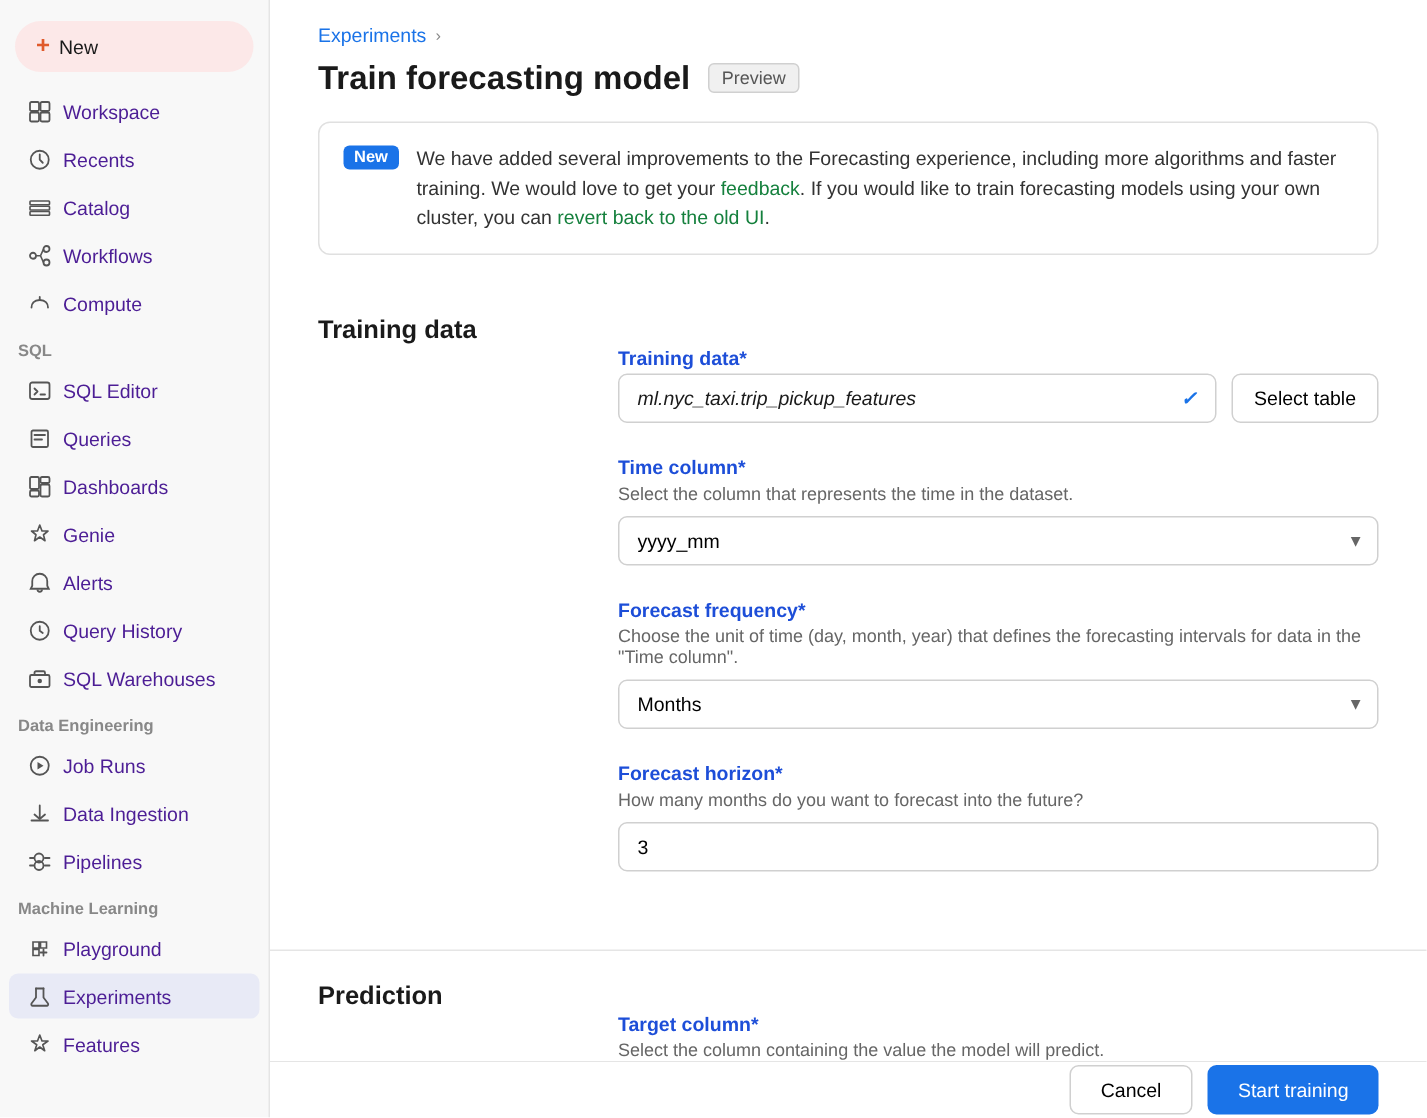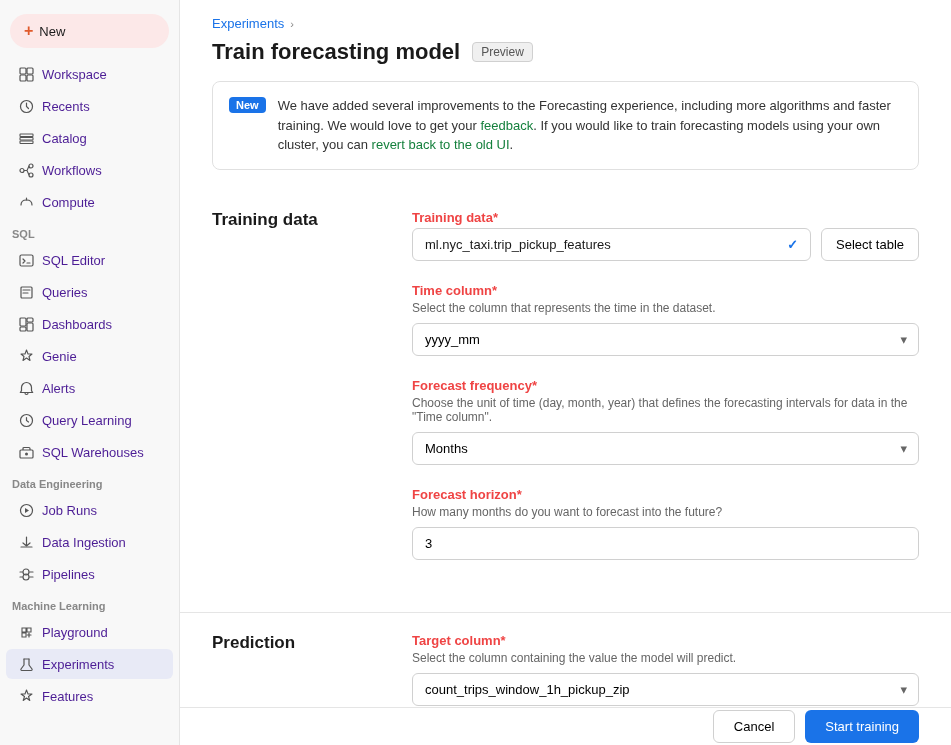--- a/index.html
+++ b/index.html
@@ -32,25 +32,25 @@
     .info-banner { margin: 0 32px 20px 32px; border: 1px solid #e0e0e0; border-radius: 8px; padding: 14px 16px; display: flex; gap: 12px; align-items: flex-start; }
     .info-new-badge { background: #1a73e8; color: #fff; font-size: 11px; font-weight: 600; border-radius: 4px; padding: 2px 7px; flex-shrink: 0; margin-top: 1px; }
     .info-text { font-size: 13px; color: #333; line-height: 1.5; }
     .info-link { color: #15803d; cursor: pointer; text-decoration: none; }
 
     
     .form-section { padding: 0 32px 30px 32px; border-bottom: 1px solid #e5e5e5; display: flex; gap: 40px; }
     .form-section-title { font-size: 17px; font-weight: 600; color: #1a1a1a; min-width: 160px; padding-top: 20px; }
     .form-fields { flex: 1; padding-top: 20px; }
     .form-group { margin-bottom: 22px; }
-    .form-label { font-size: 13px; font-weight: 600; color: #ef4444; margin-bottom: 3px; }
+    .form-label { font-size: 13px; font-weight: 600; color: #1d4ed8; margin-bottom: 3px; margin-top: 21px; }
     .form-desc { font-size: 12px; color: #666; margin-bottom: 8px; }
 
     .table-input-row { display: flex; gap: 10px; align-items: center; }
-    .table-input { flex: 1; border: 1px solid #d0d0d0; border-radius: 6px; padding: 8px 12px; font-size: 13px; background: #fff; display: flex; align-items: flex-end; justify-content: space-between; }
+    .table-input { flex: 1; border: 1px solid #d0d0d0; border-radius: 6px; padding: 8px 12px; font-size: 13px; background: #fff; display: flex; align-items: flex-end; justify-content: space-between; font-style: italic; }
     .table-input .check { color: #1a73e8; font-weight: 600; }
     .select-table-btn { border: 1px solid #d0d0d0; background: #fff; border-radius: 6px; padding: 8px 14px; font-size: 13px; cursor: pointer; white-space: nowrap; }
     .select-wrapper { position: relative; }
     .select-wrapper select { width: 100%; border: 1px solid #d0d0d0; border-radius: 6px; padding: 8px 32px 8px 12px; font-size: 13px; background: #fff; appearance: none; cursor: pointer; }
     .select-wrapper::after { content: '▾'; position: absolute; right: 12px; top: 50%; transform: translateY(-50%); pointer-events: none; color: #666; }
 
     .text-input { width: 100%; border: 1px solid #d0d0d0; border-radius: 6px; padding: 8px 12px; font-size: 13px; }
 
     
     .footer { position: fixed; bottom: 0; right: 0; left: 180px; background: #fff; border-top: 1px solid #e5e5e5; padding: 2px 32px; display: flex; justify-content: flex-end; gap: 10px; z-index: 10; }
@@ -165,21 +165,21 @@
     </span>
     <span>Alerts</span>
   </div>
   <div class="sidebar-item">
     <span class="sidebar-icon">
       <svg width="15" height="15" viewBox="0 0 15 15" fill="none">
           <circle cx="7.5" cy="7.5" r="6" stroke="#555" stroke-width="1.2"></circle>
           <path d="M7.5 4.5v3l2 1.5" stroke="#555" stroke-width="1.2" stroke-linecap="round"></path>
         </svg>
     </span>
-    <span>Query Learning</span>
+    <span>Query History</span>
   </div>
   <div class="sidebar-item">
     <span class="sidebar-icon">
       <svg width="15" height="15" viewBox="0 0 15 15" fill="none">
           <rect x="1" y="5" width="13" height="8" rx="1" stroke="#555" stroke-width="1.2"></rect>
           <path d="M4 5V3.5a1 1 0 011-1h5a1 1 0 011 1V5" stroke="#555" stroke-width="1.2"></path>
           <circle cx="7.5" cy="9" r="1.5" fill="#555"></circle>
         </svg>
     </span>
     <span>SQL Warehouses</span>

